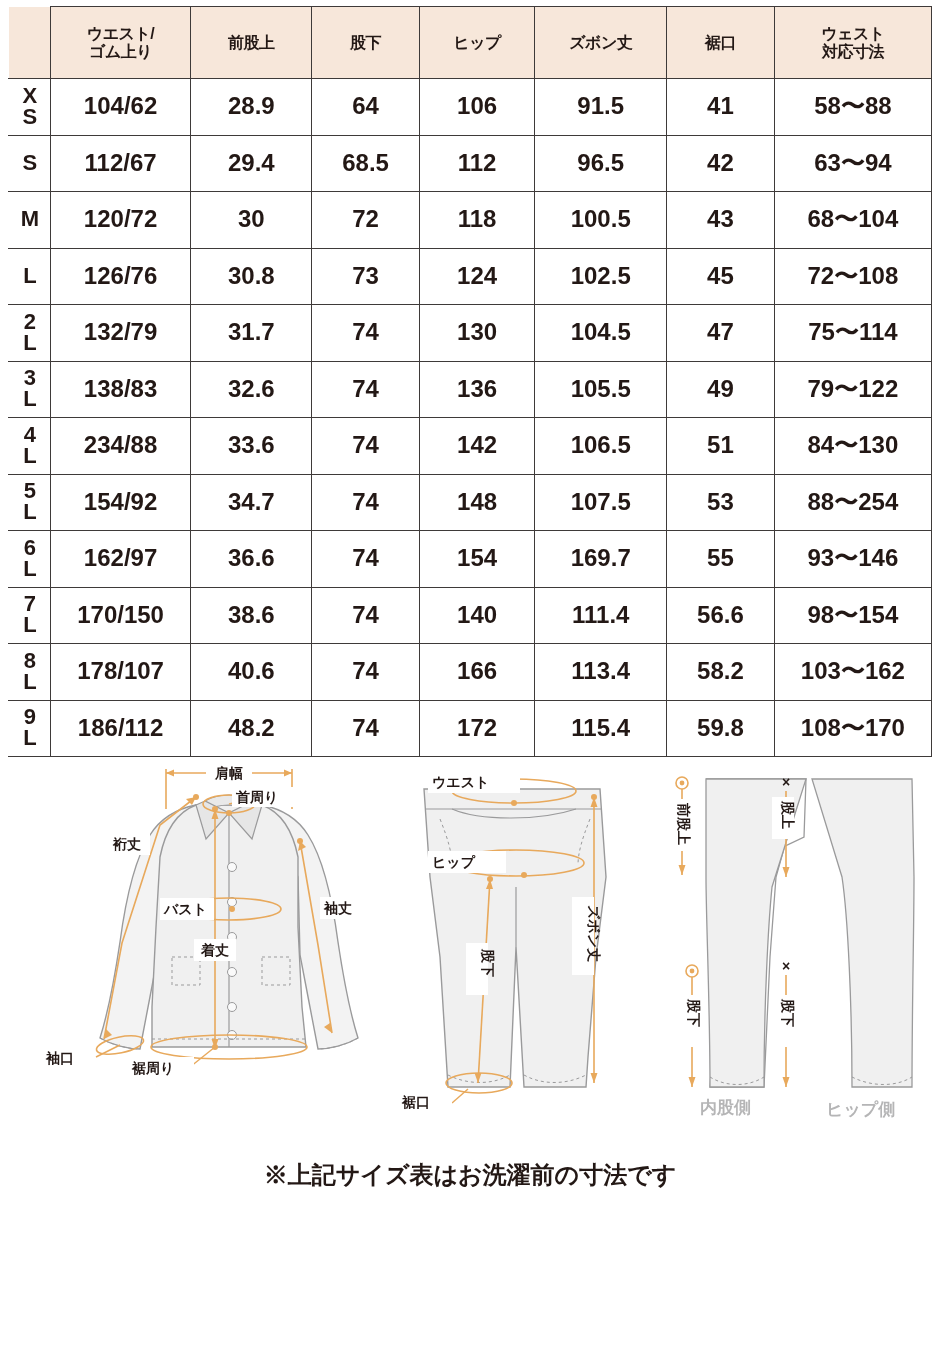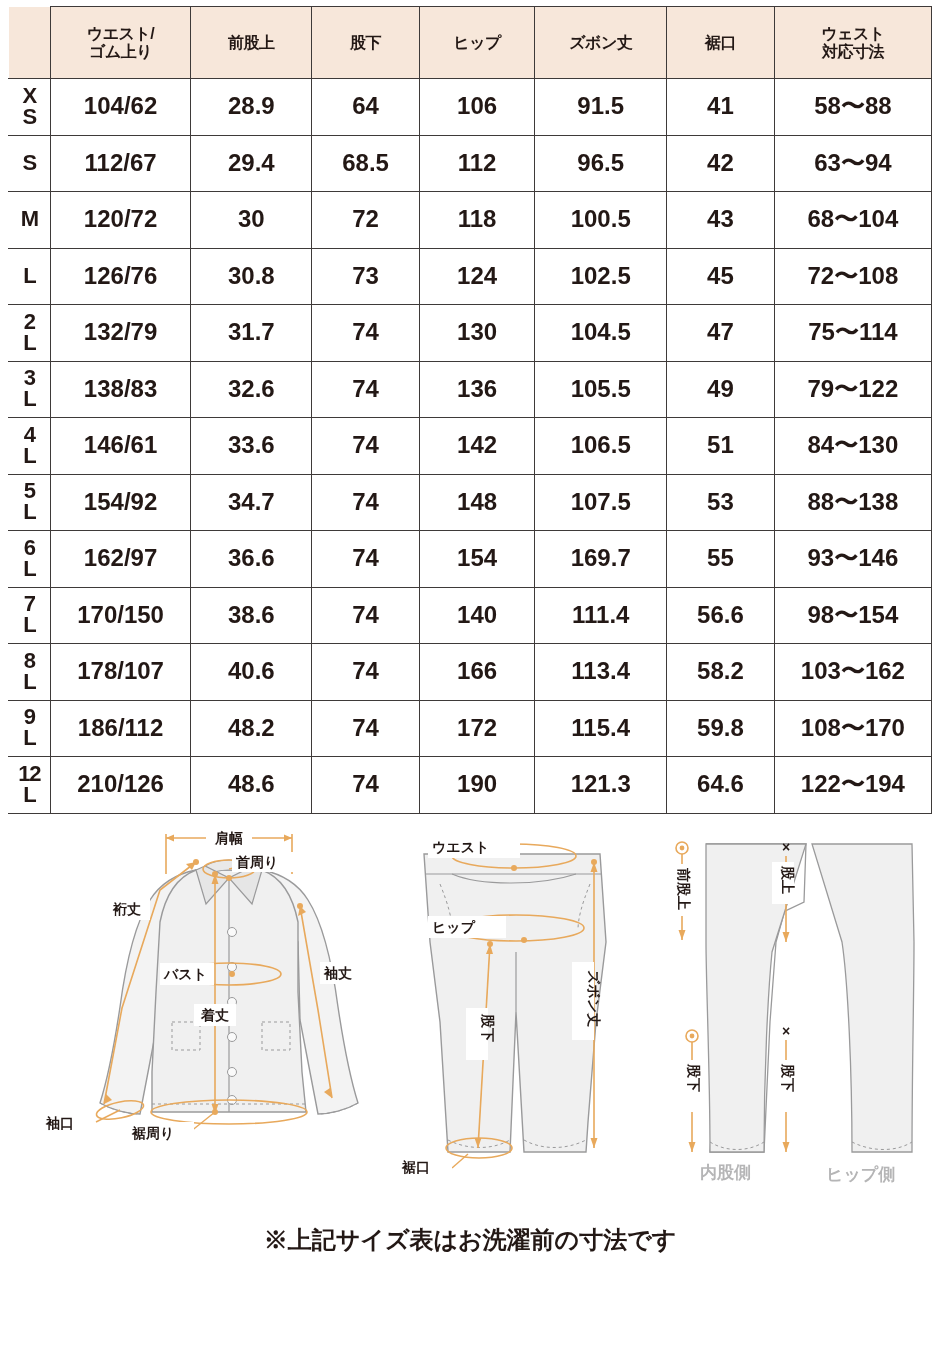--- a/index.html
+++ b/index.html
@@ -63,21 +63,21 @@
   .col-suso   { width: 98px; }
   .col-taiou  { width: 143px; }
 
   .sz { display:block; }
 
   
   #diagrams {
     position: relative;
     width: 940px;
     height: 400px;
-    margin-top: 8px;
+    margin-top: 0;
   }
   #diagrams svg { display:block; }
 
   .note {
     text-align: center;
     font-size: 24px;
     font-weight: bold;
     letter-spacing: 0px;
     color: #231815;
     margin-top: 2px;
@@ -204,40 +204,40 @@
           <td>136</td>
           <td>105.5</td>
           <td>49</td>
           <td>79〜122</td>
         </tr>
         <tr>
           <td class="sizecell">
             <span class="sz">4</span>
             <span class="sz">L</span>
           </td>
-          <td>146/61</td>
+          <td>234/88</td>
           <td>33.6</td>
           <td>74</td>
           <td>142</td>
           <td>106.5</td>
           <td>51</td>
           <td>84〜130</td>
         </tr>
         <tr>
           <td class="sizecell">
             <span class="sz">5</span>
             <span class="sz">L</span>
           </td>
           <td>154/92</td>
           <td>34.7</td>
           <td>74</td>
           <td>148</td>
           <td>107.5</td>
           <td>53</td>
-          <td>88〜138</td>
+          <td>88〜254</td>
         </tr>
         <tr>
           <td class="sizecell">
             <span class="sz">6</span>
             <span class="sz">L</span>
           </td>
           <td>162/97</td>
           <td>36.6</td>
           <td>74</td>
           <td>154</td>
@@ -276,33 +276,20 @@
             <span class="sz">9</span>
             <span class="sz">L</span>
           </td>
           <td>186/112</td>
           <td>48.2</td>
           <td>74</td>
           <td>172</td>
           <td>115.4</td>
           <td>59.8</td>
           <td>108〜170</td>
-        </tr>
-        <tr>
-          <td class="sizecell">
-            <span class="sz">12</span>
-            <span class="sz">L</span>
-          </td>
-          <td>210/126</td>
-          <td>48.6</td>
-          <td>74</td>
-          <td>190</td>
-          <td>121.3</td>
-          <td>64.6</td>
-          <td>122〜194</td>
         </tr>
       </tbody>
   </table>
 
   <div id="diagrams">
     <svg width="940" height="400" viewBox="0 0 940 400" xmlns="http://www.w3.org/2000/svg">
 
       <g>
 
         <path d="M200 45 L160 62 L128 108 L118 190 L100 280 L140 292 L152 225 L150 300 L148 300 L148 300 Z" fill="#f2f2f2" stroke="#9a9a9b" stroke-width="1.4" opacity="0"></path>

